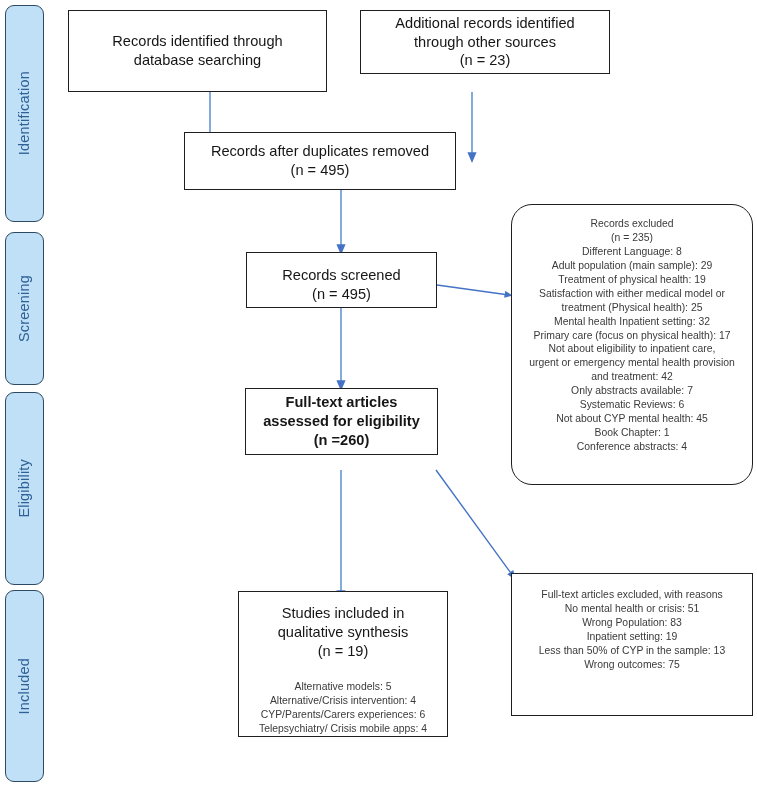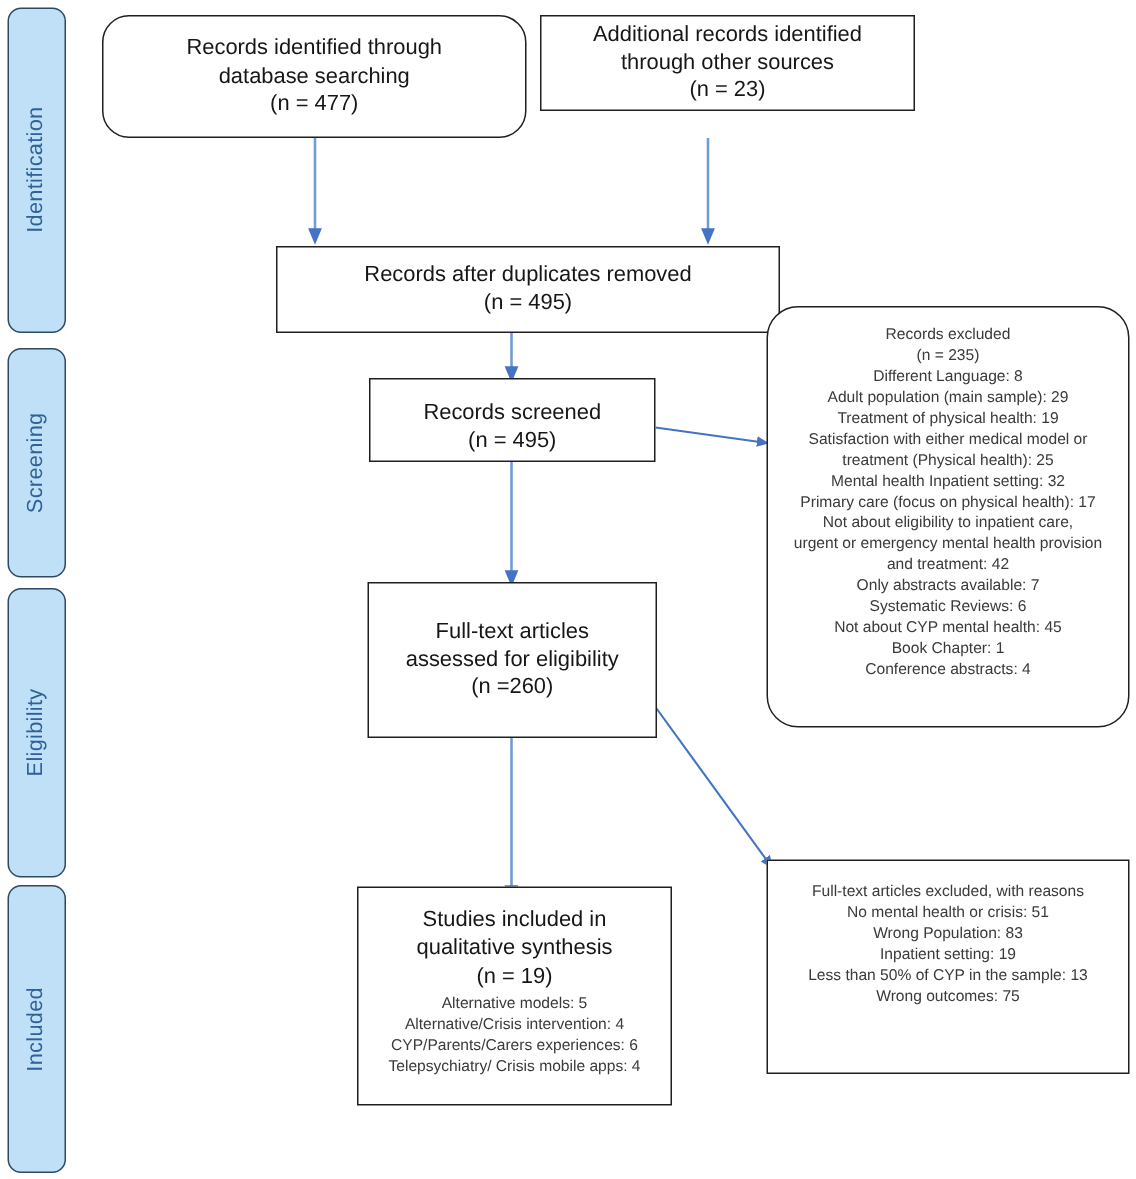--- a/index.html
+++ b/index.html
@@ -85,33 +85,32 @@
 
     <line x1="437" y1="285" x2="509" y2="295" stroke="#4472c4" stroke-width="1.3" marker-end="url(#ah)"></line>
 
     <line x1="341" y1="308" x2="341" y2="386" stroke="#6f9bd6" stroke-width="1.7" marker-end="url(#ah)"></line>
 
     <line x1="436" y1="470" x2="513" y2="576" stroke="#4472c4" stroke-width="1.4" marker-end="url(#ah)"></line>
 
     <line x1="341" y1="470" x2="341" y2="596" stroke="#6f9bd6" stroke-width="1.7" marker-end="url(#ah)"></line>
   </svg>
 
-  <div class="box" style="left:68px;top:10px;width:283px;height:82px;border-radius:18px;">
+  <div class="box" style="left:68px;top:10px;width:259px;height:82px;">
     <span class="line t-main">Records identified through</span>
     <span class="line t-main">database searching</span>
-    <span class="line t-main">(n = 477)</span>
   </div>
 
   <div class="box" style="left:360px;top:10px;width:250px;height:64px;">
     <span class="line t-main">Additional records identified</span>
     <span class="line t-main">through other sources</span>
     <span class="line t-main">(n = 23)</span>
   </div>
 
-  <div class="box" style="left:184px;top:132px;width:336px;height:58px;margin-top:32px;">
+  <div class="box" style="left:184px;top:132px;width:272px;height:58px;">
     <span class="line t-main">Records after duplicates removed</span>
     <span class="line t-main">(n = 495)</span>
   </div>
 
   <div class="box" style="left:246px;top:252px;width:191px;height:56px;justify-content:flex-end;">
     <span class="line t-main">Records screened</span>
     <span class="line t-main">(n = 495)</span>
   </div>
 
   <div class="box" style="left:511px;top:204px;width:242px;height:281px;justify-content:flex-start;padding-top:12px;border-radius:21px;">
@@ -127,38 +126,38 @@
     <span class="line t-small">Not about eligibility to inpatient care,</span>
     <span class="line t-small">urgent or emergency mental health provision</span>
     <span class="line t-small">and treatment: 42</span>
     <span class="line t-small">Only abstracts available: 7</span>
     <span class="line t-small">Systematic Reviews: 6</span>
     <span class="line t-small">Not about CYP mental health: 45</span>
     <span class="line t-small">Book Chapter: 1</span>
     <span class="line t-small">Conference abstracts: 4</span>
   </div>
 
-  <div class="box" style="left:245px;top:388px;width:193px;height:104px;">
+  <div class="box" style="left:245px;top:388px;width:193px;height:67px;font-weight:bold;">
     <span class="line t-main">Full-text articles</span>
     <span class="line t-main">assessed for eligibility</span>
     <span class="line t-main">(n =260)</span>
   </div>
 
   <div class="box" style="left:511px;top:573px;width:242px;height:143px;justify-content:flex-start;padding-top:14px;">
     <span class="line t-smallhead">Full-text articles excluded, with reasons</span>
     <span class="line t-small">No mental health or crisis: 51</span>
     <span class="line t-small">Wrong Population: 83</span>
     <span class="line t-small">Inpatient setting: 19</span>
     <span class="line t-small">Less than 50% of CYP in the sample: 13</span>
     <span class="line t-small">Wrong outcomes: 75</span>
   </div>
 
   <div class="box" style="left:238px;top:591px;width:210px;height:146px;justify-content:flex-start;padding-top:12px;">
     <span class="line t-main">Studies included in</span>
     <span class="line t-main">qualitative synthesis</span>
     <span class="line t-main">(n = 19)</span>
-    <span class="line t-small" style="margin-top:2px;text-align:center;">Alternative models: 5</span>
+    <span class="line t-small" style="margin-top:19px;text-align:center;">Alternative models: 5</span>
     <span class="line t-small">Alternative/Crisis intervention: 4</span>
     <span class="line t-small">CYP/Parents/Carers experiences: 6</span>
     <span class="line t-small">Telepsychiatry/ Crisis mobile apps: 4</span>
   </div>
 
 </div>
 
 </body></html>

